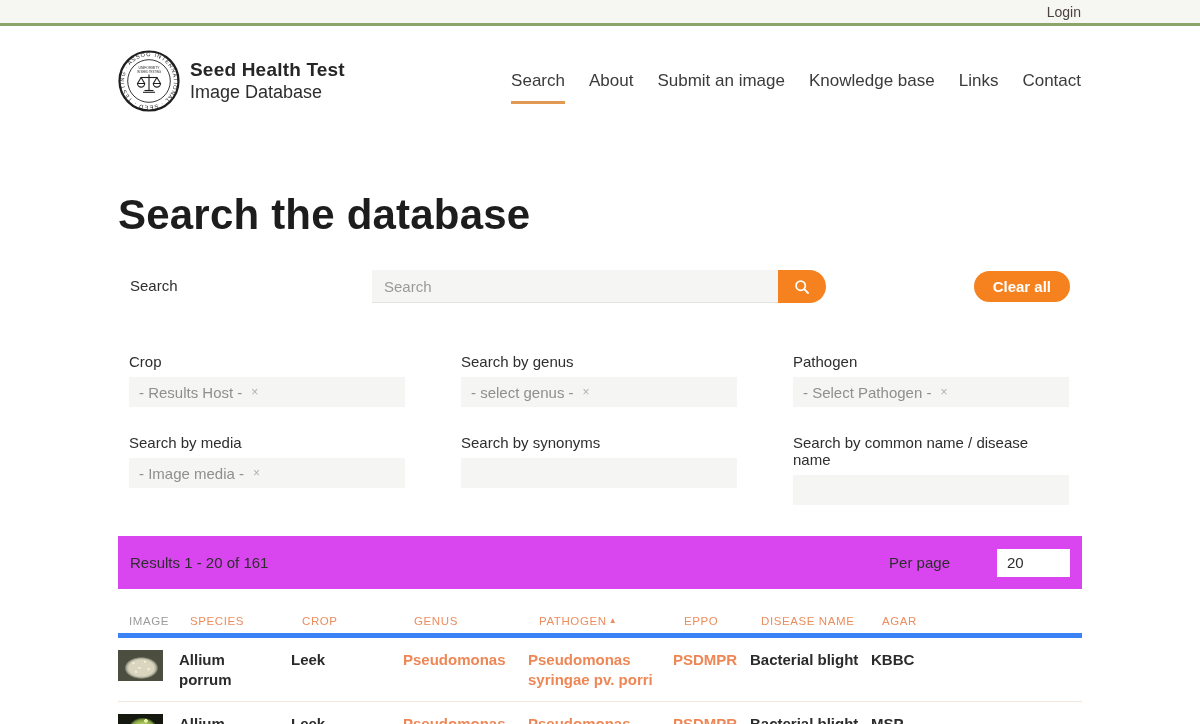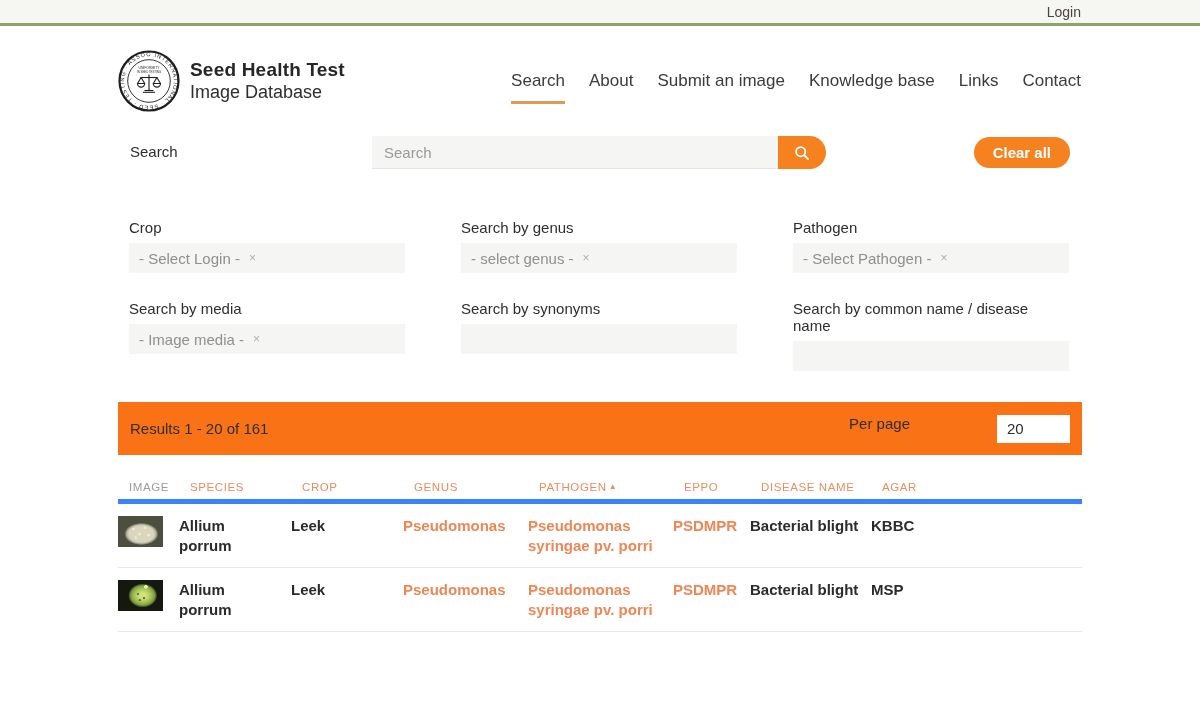--- a/index.html
+++ b/index.html
@@ -45,24 +45,24 @@
 
   
   .filters { margin-top: 50px; display: grid; grid-template-columns: 1fr 1fr 1fr;
     column-gap: 56px; row-gap: 27px; padding: 0 13px 0 11px; }
   .field-label { font-size: 15px; color: #2e2e2e; margin-bottom: 7px; display: block; }
   .field-box { height: 30px; background: #f5f5f4; display: flex; align-items: center;
     padding: 0 10px; font-size: 15px; color: #8f8f8f; cursor: pointer; }
   .clear-x { font-size: 12px; color: #b0b0ae; margin-left: 9px; cursor: pointer; }
 
   
-  .results-bar { margin-top: 31px; height: 53px; background: #f97316; display: flex;
+  .results-bar { margin-top: 31px; height: 53px; background: #d946ef; display: flex;
     align-items: center; padding: 0 12px; }
   .results-summary { font-size: 15px; color: #2e2e2e; }
-  .per-page-wrap { margin-left: auto; display: flex; align-items: flex-start; gap: 40px; }
+  .per-page-wrap { margin-left: auto; display: flex; align-items: center; }
   .per-page-label { font-size: 15px; color: #2e2e2e; margin-right: 47px; }
   .per-page-box { width: 73px; height: 28px; background: #fff; display: flex; align-items: center;
     padding: 0 10px; font-size: 15px; color: #2e2e2e; cursor: pointer; }
 
   
   .table { margin-top: 19px; }
   .tgrid { display: grid; grid-template-columns: 61px 112px 112px 125px 145px 77px 121px 1fr;
     padding-left: 11px; }
   .thead { height: 30px; align-items: center; border-bottom: 5px solid #3b82f6; }
   .th { font-size: 11.5px; letter-spacing: .6px; font-weight: 500; color: #ec8d5e;
@@ -130,40 +130,41 @@
     <span class="nav-item active">Search</span>
     <span class="nav-item">About</span>
     <span class="nav-item">Submit an image</span>
     <span class="nav-item">Knowledge base</span>
     <span class="nav-item">Links</span>
     <span class="nav-item">Contact</span>
   </div>
 </div>
 
 <div class="container">
+  <h1 class="page-title">Search the database</h1>
 
   <div class="search-row">
     <span class="search-label">Search</span>
     <div class="search-group">
       <input class="search-input" type="text" placeholder="Search" style="">
       <button class="search-btn">
         <svg width="16" height="16" viewBox="0 0 16 16">
           <circle cx="6.7" cy="6.7" r="4.6" fill="none" stroke="#fff" stroke-width="1.8"></circle>
           <line x1="10.2" y1="10.2" x2="14" y2="14" stroke="#fff" stroke-width="1.8" stroke-linecap="round"></line>
         </svg>
       </button>
     </div>
     <button class="clear-all-btn">Clear all</button>
   </div>
 
   <div class="filters">
     <div>
       <span class="field-label">Crop</span>
       <div class="field-box">
-        <span>- Select Login -</span>
+        <span>- Results Host -</span>
         <span class="clear-x">×</span>
       </div>
     </div>
     <div>
       <span class="field-label">Search by genus</span>
       <div class="field-box">
         <span>- select genus -</span>
         <span class="clear-x">×</span>
       </div>
     </div>

